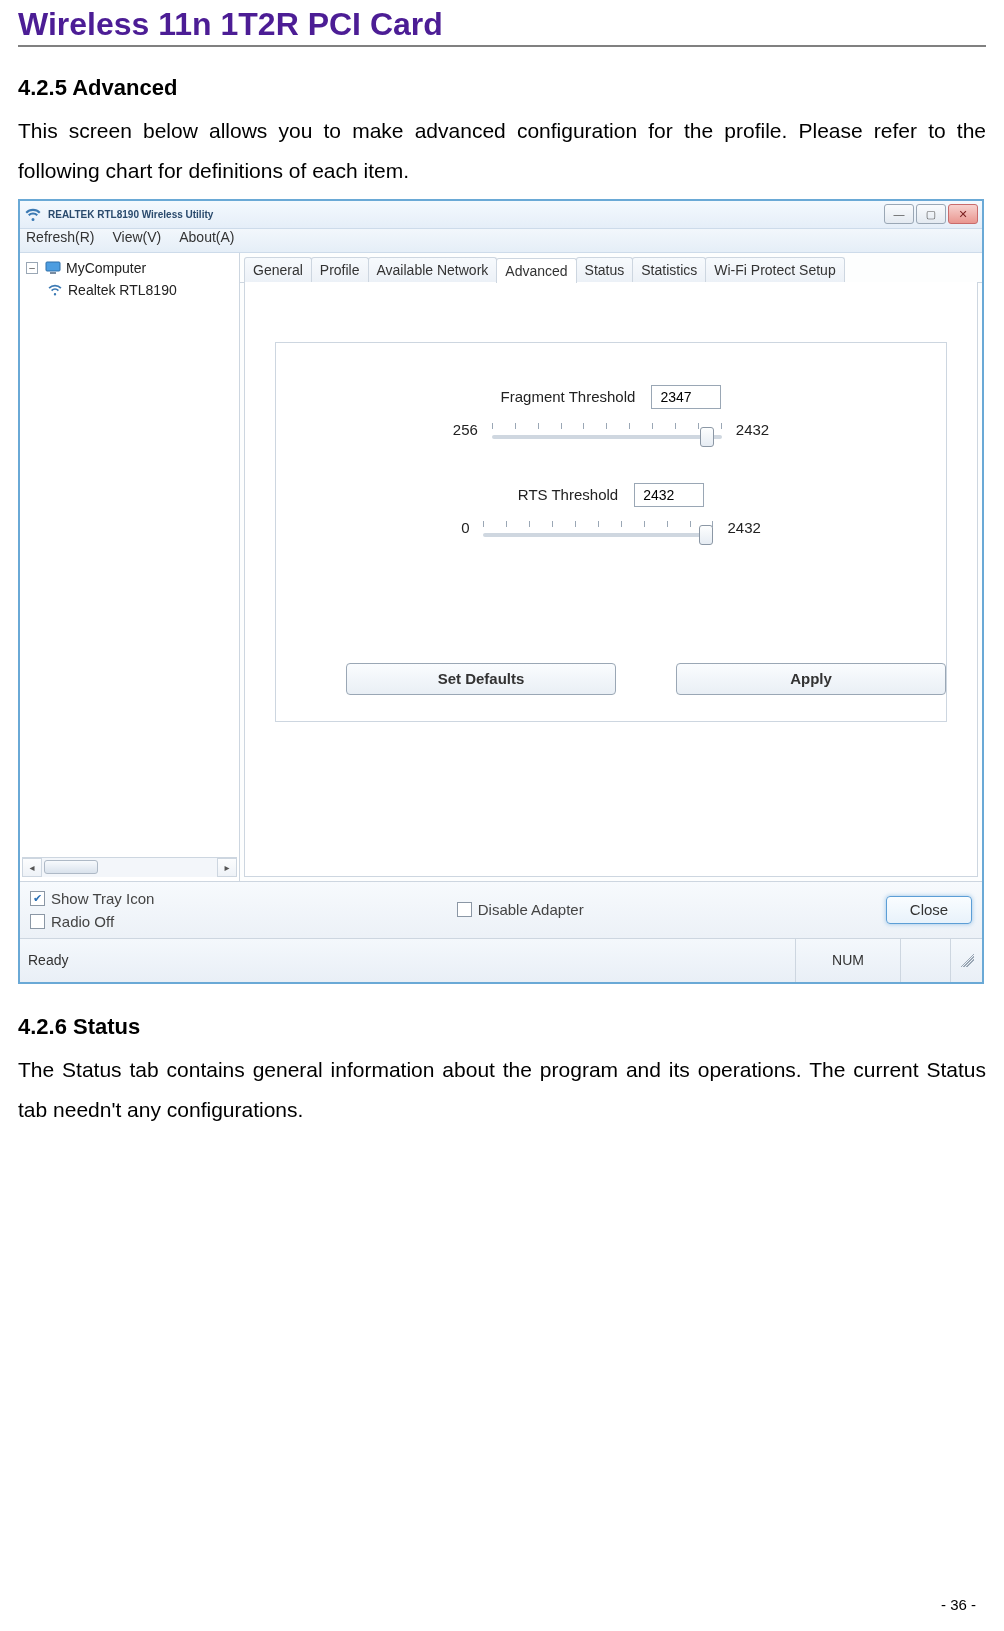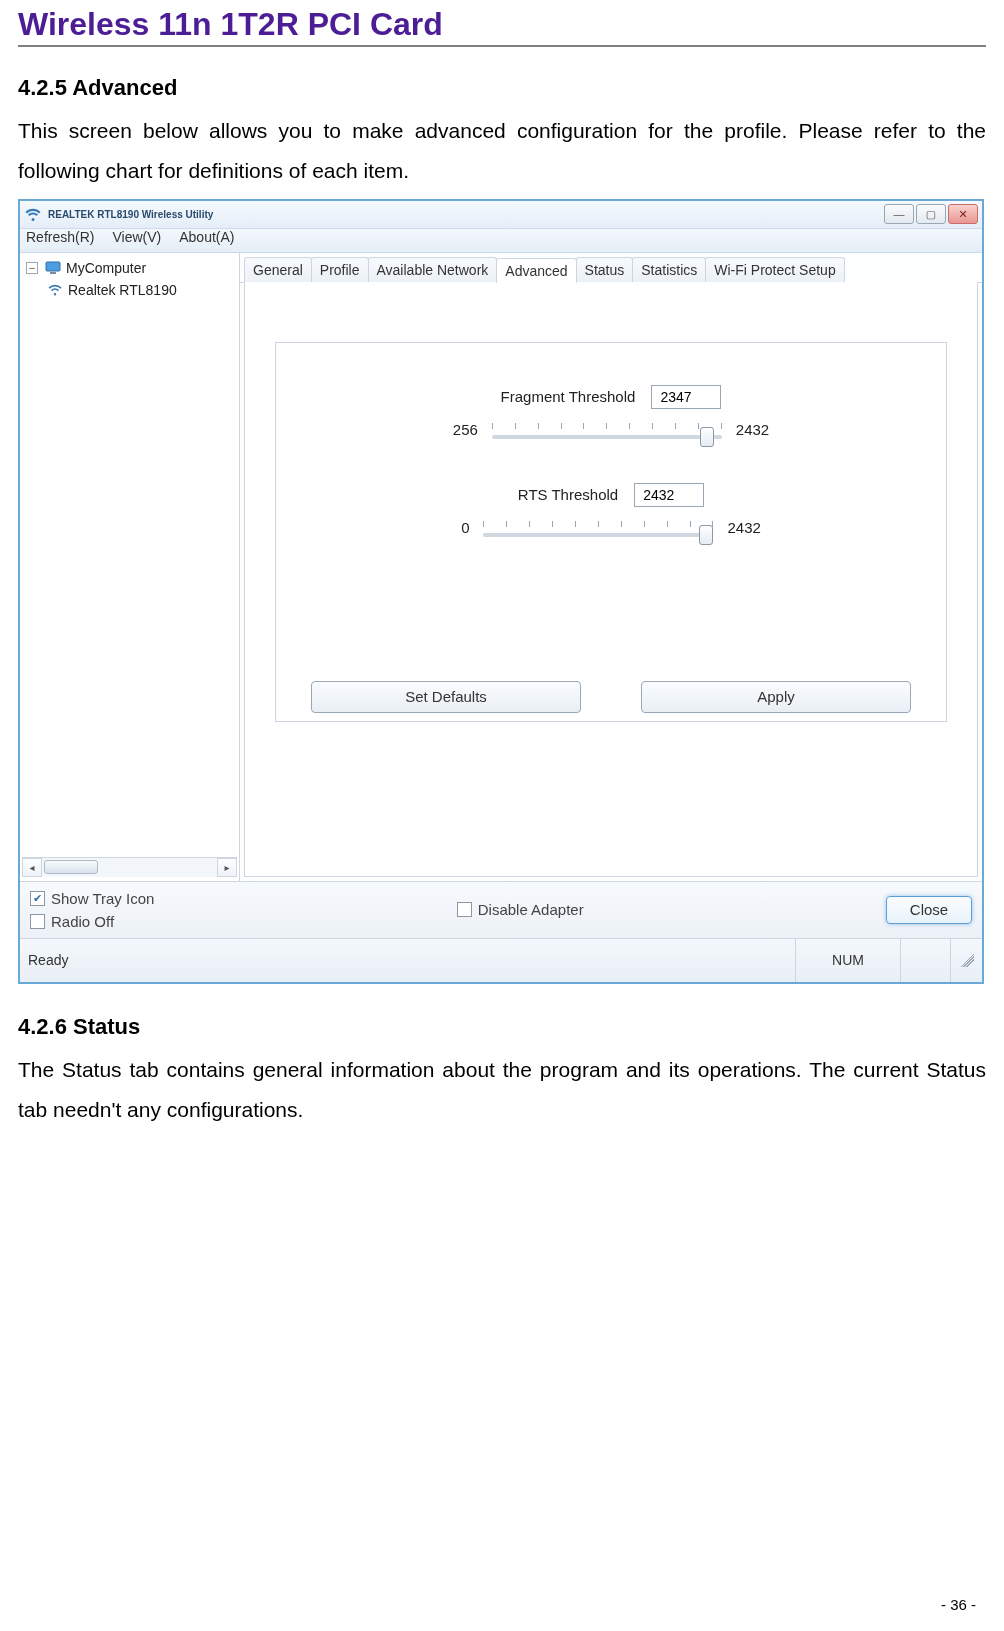--- a/index.html
+++ b/index.html
@@ -210,22 +210,22 @@
     position:absolute; left:0; right:0; top:6px; height:8px;
     display:flex; justify-content:space-between;
   }
   .slider-ticks span { width:1px; height:6px; background:#9aa7b5; display:block; }
   .slider-thumb {
     position:absolute; top:10px; width:14px; height:20px;
     background: linear-gradient(#fdfefe,#e6ecf3);
     border:1px solid #8b97a5; border-radius:3px;
   }
   .btn-row {
-    position:absolute; bottom: 8px; left:0; right:0;
-    display:flex; justify-content:center; gap: 60px;
+    position:absolute; bottom: 26px; left:0; right:0;
+    display:flex; justify-content:flex-end; gap: 60px; font-weight: bold;
   }
   .big-btn {
     width: 270px; height: 32px;
     background: linear-gradient(#fafcfe,#e9eff5);
     border:1px solid #9aa7b5; border-radius:4px;
     font-size:15px; color:#333;
     display:flex; align-items:center; justify-content:center;
   }
 
   .bottom-bar {

